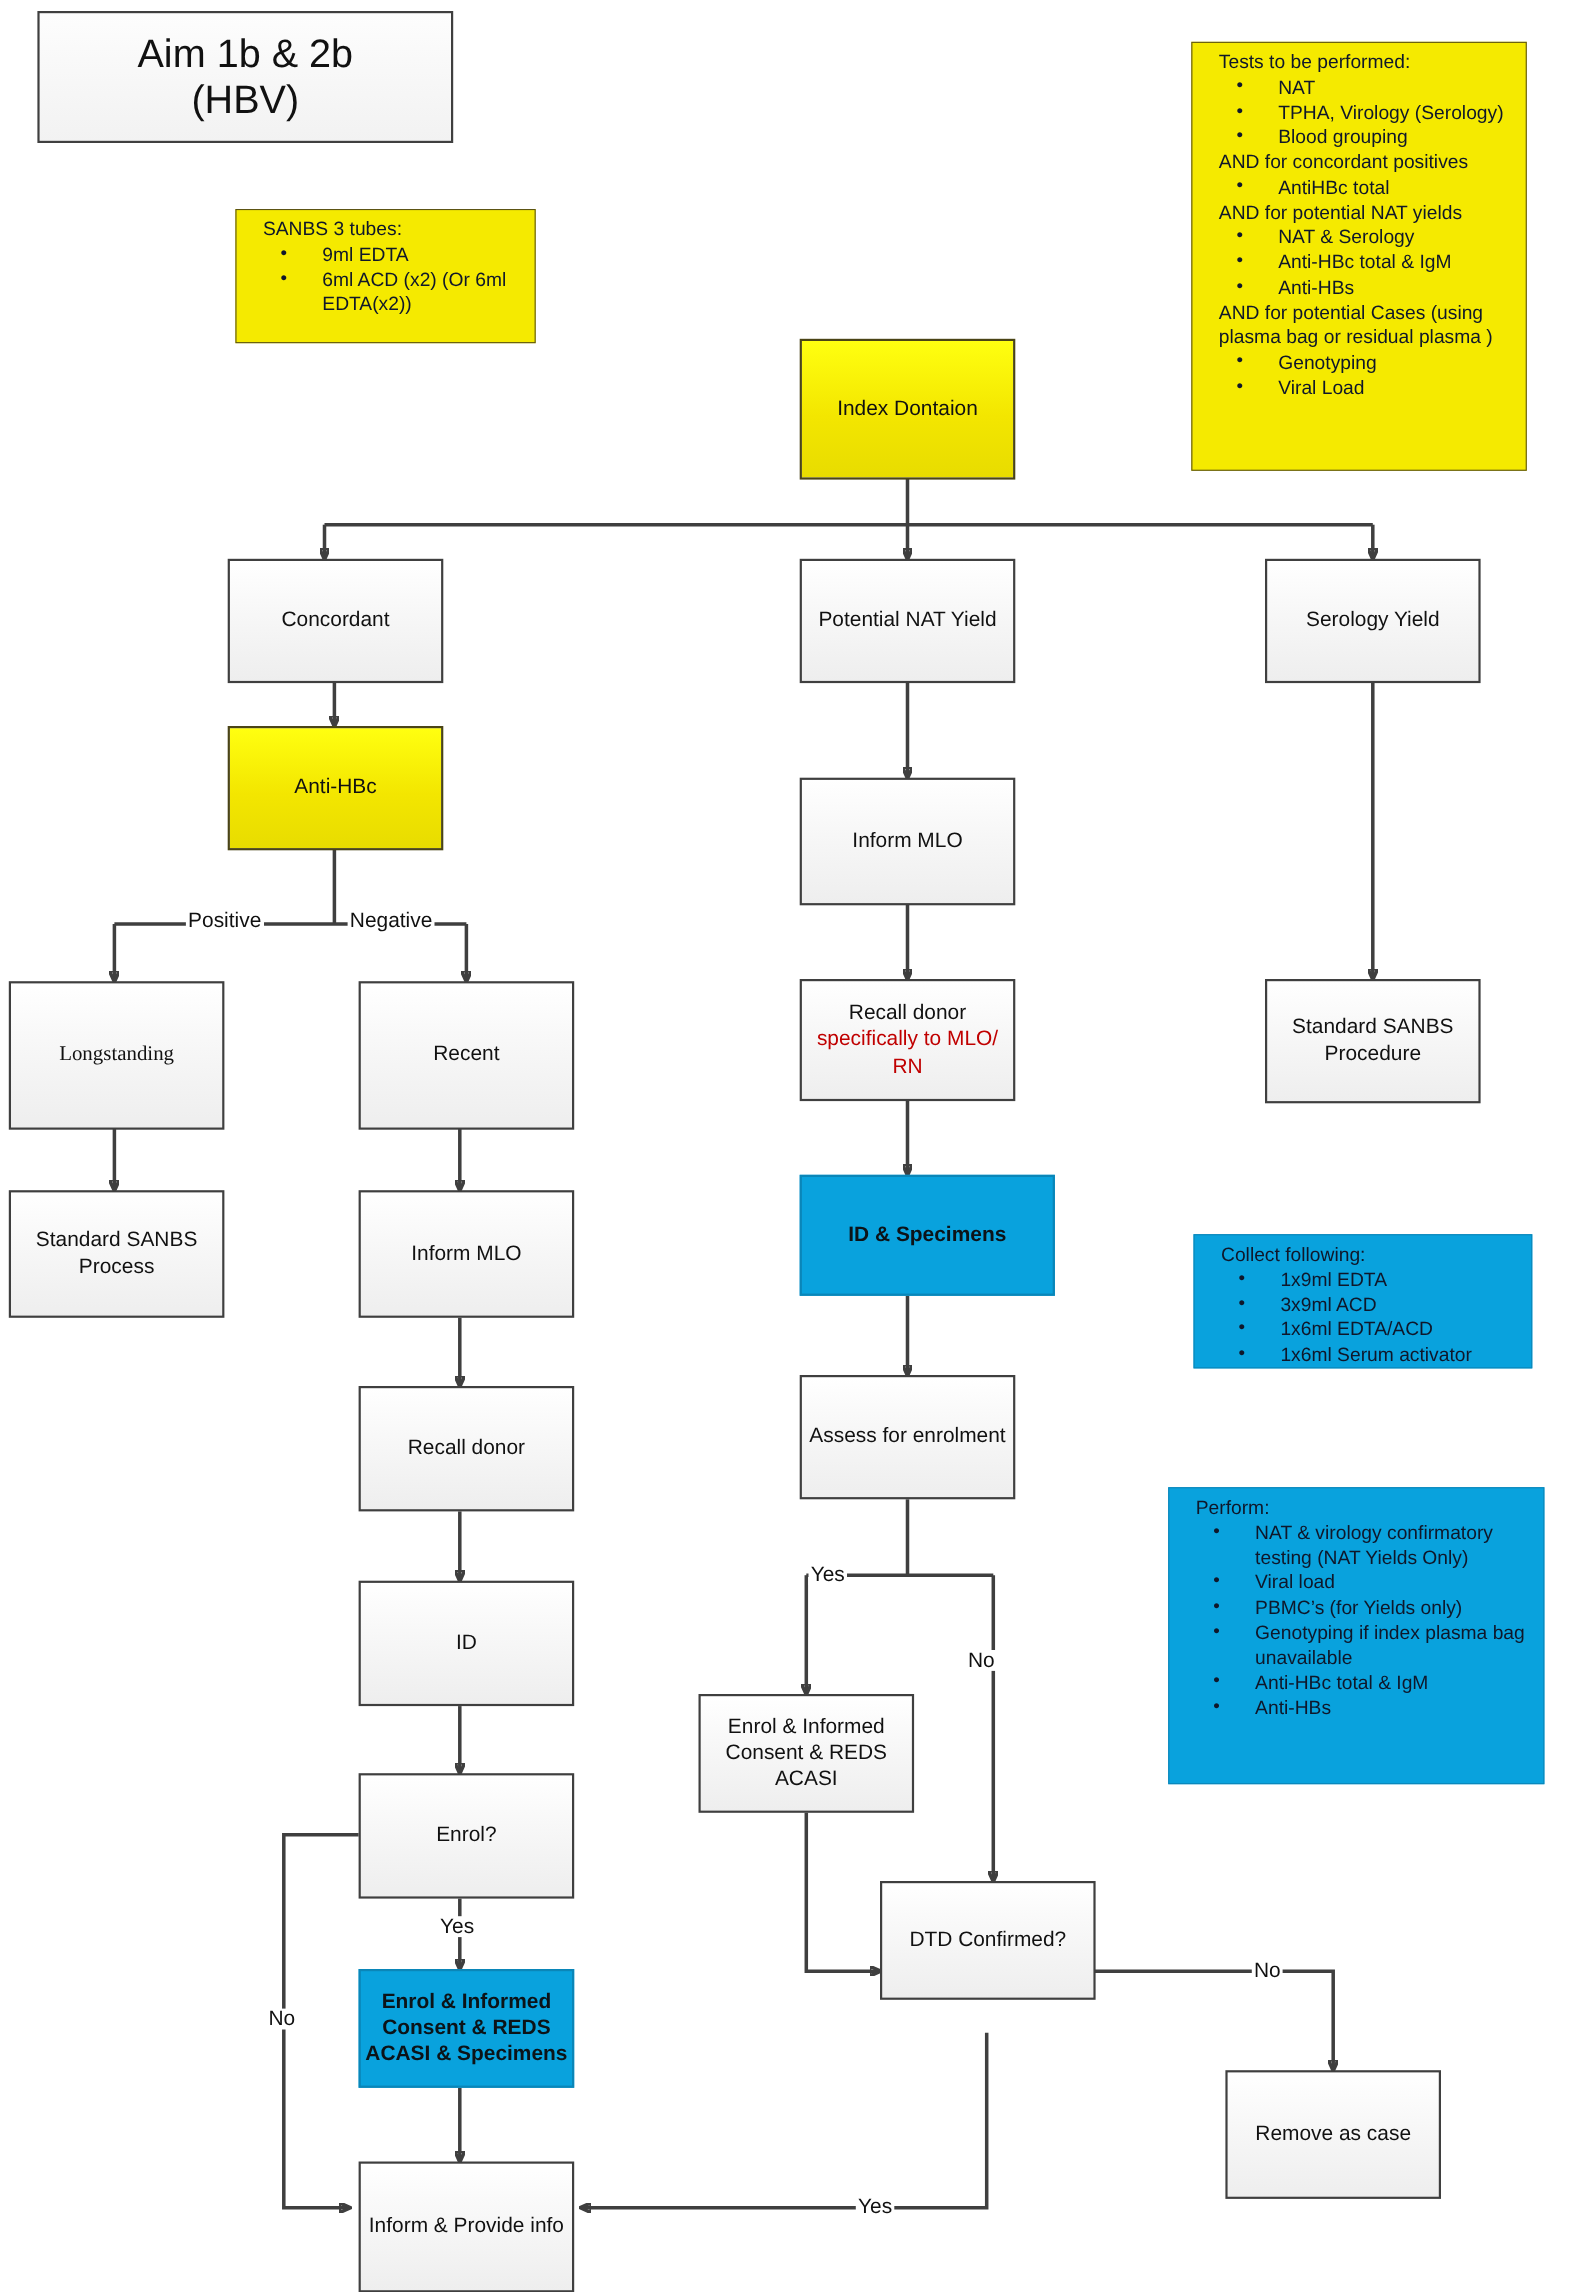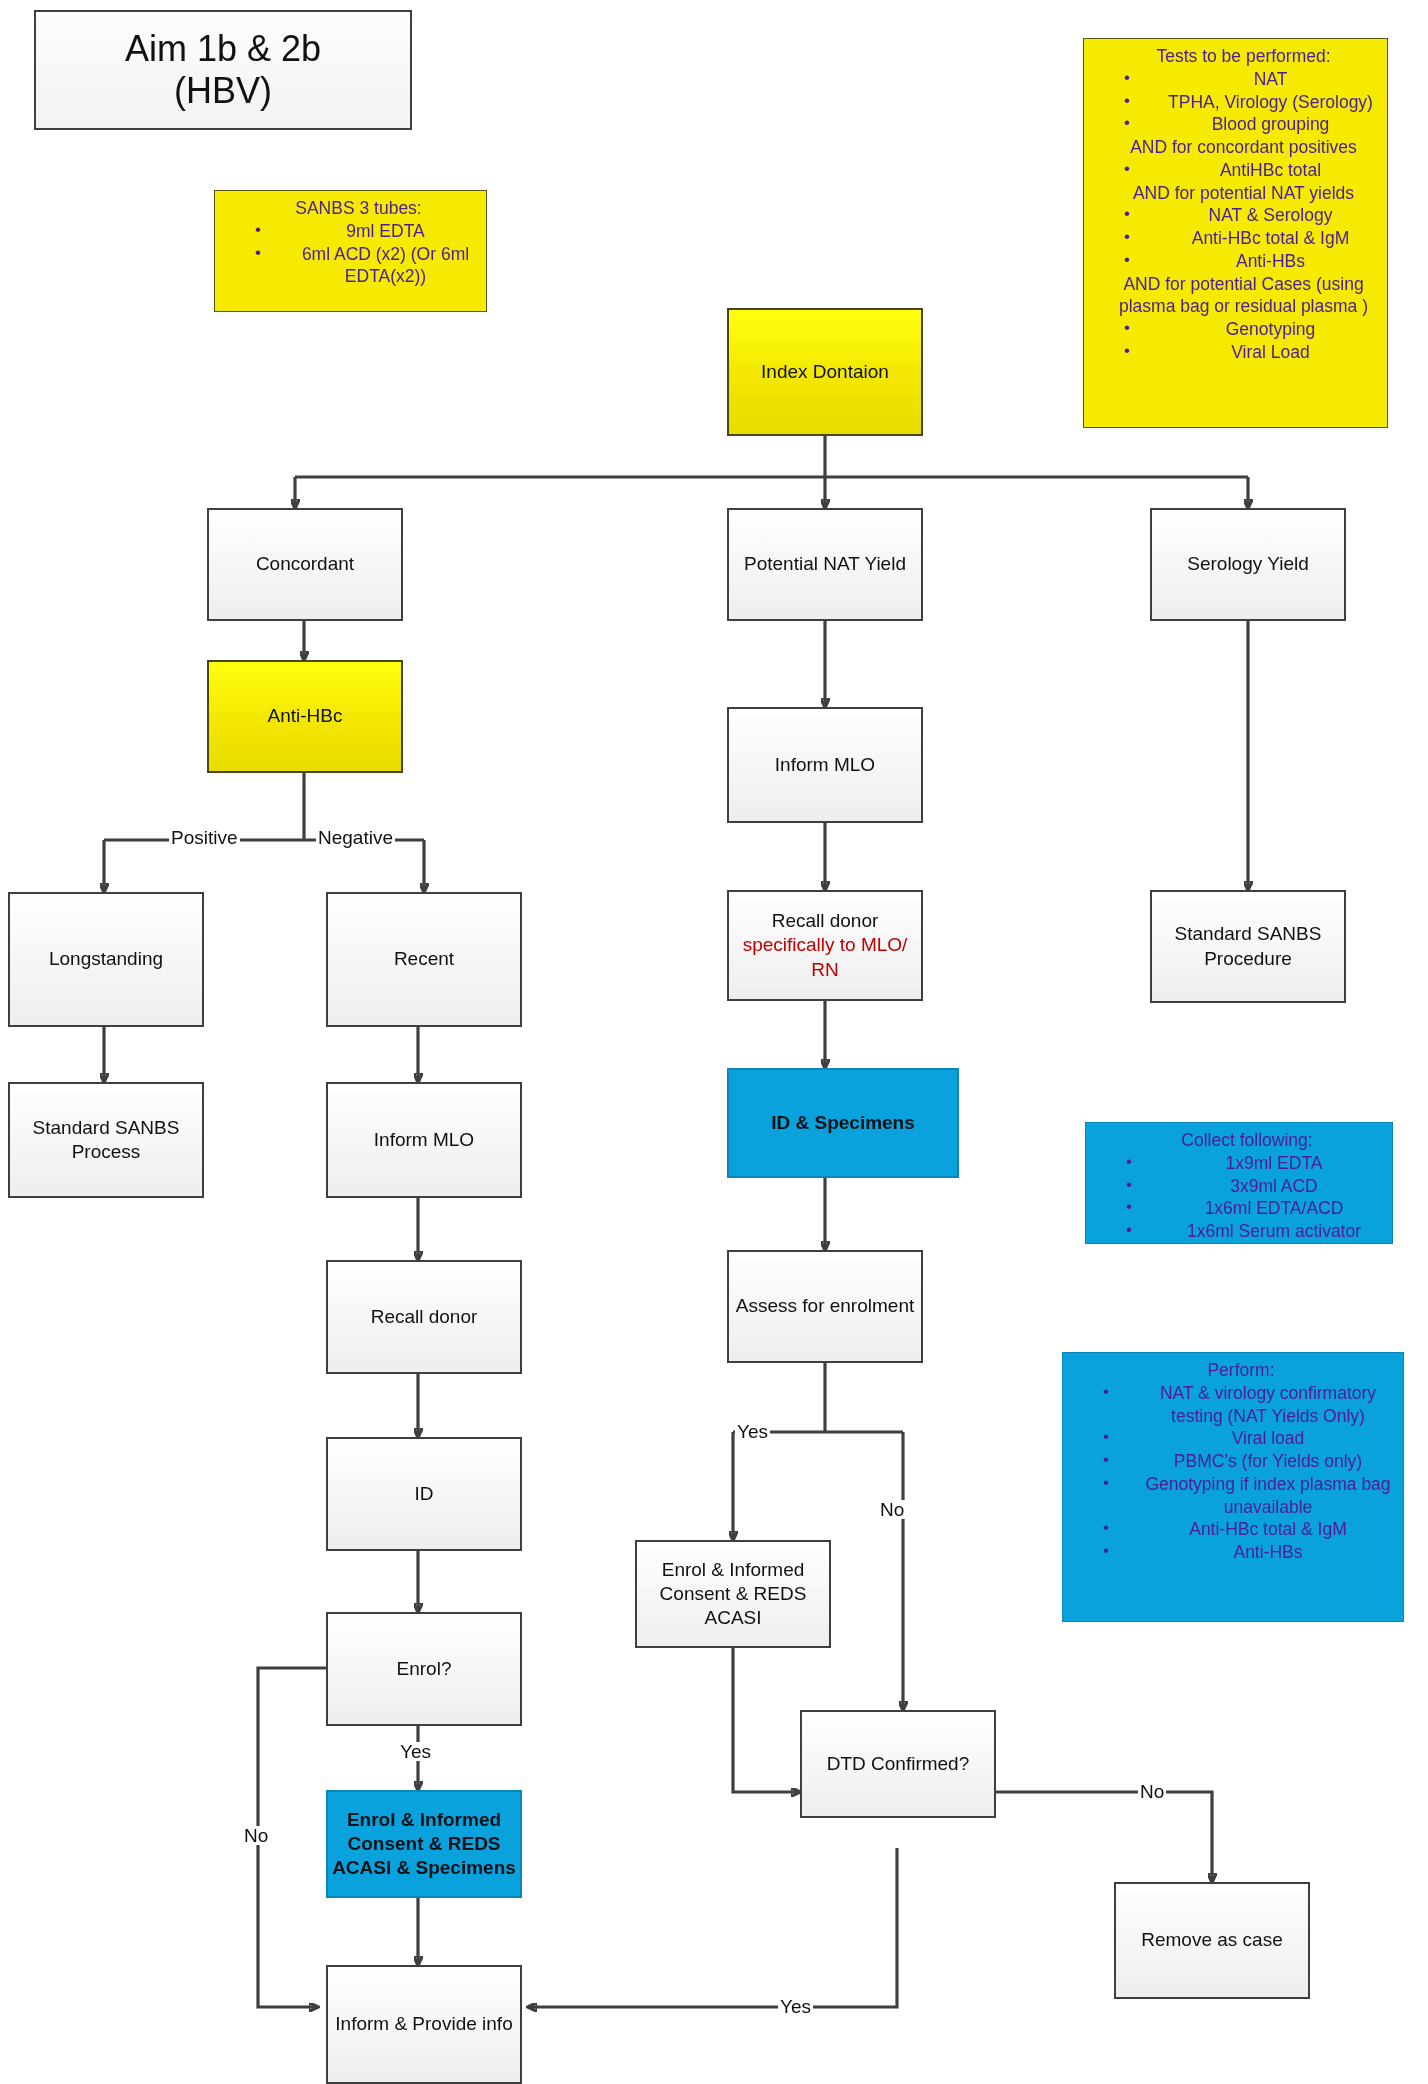--- a/index.html
+++ b/index.html
@@ -46,23 +46,23 @@
     line-height: 1.18;
     border-color: #3f3f3f;
     background: linear-gradient(to bottom,#fdfdfd 0%, #f2f2f2 100%);
   }
   .note {
     position: absolute;
     box-sizing: border-box;
     border: 1px solid #6b6b1c;
     font-size: 17.5px;
     line-height: 1.30;
-    color: #4c1d95;
+    color: #0f172a;
     padding: 6px 8px 6px 24px;
-    text-align: center;
+    text-align: left;
   }
   .note.yellow { background:#f5ea00; border-color:#5c5413; }
   .note.blue   { background:#09a2dd; border-color:#0a86b8; }
   .note .hdr { display:block; }
   .note ul {
     margin: 0;
     padding: 0;
     list-style: none;
   }
   .note li {
@@ -239,21 +239,21 @@
   </div>
 
   <div class="node" style="left:727px; top:707px; width:196px; height:116px;">
     <span>Inform MLO</span>
   </div>
 
   <div class="node" style="left:1150px; top:890px; width:196px; height:113px;">
     <span>Standard SANBS Procedure</span>
   </div>
 
-  <div class="node" style="left:8px; top:892px; width:196px; height:135px;">
+  <div class="node" style="left:8px; top:892px; width:196px; height:135px;font-family:Liberation Serif, serif;">
     <span>Longstanding</span>
   </div>
 
   <div class="node" style="left:326px; top:892px; width:196px; height:135px;">
     <span>Recent</span>
   </div>
 
   <div class="node" style="left:727px; top:890px; width:196px; height:111px; flex-direction:column;">
     <span>Recall donor</span>
     <span class="red">specifically to MLO/ RN</span>

